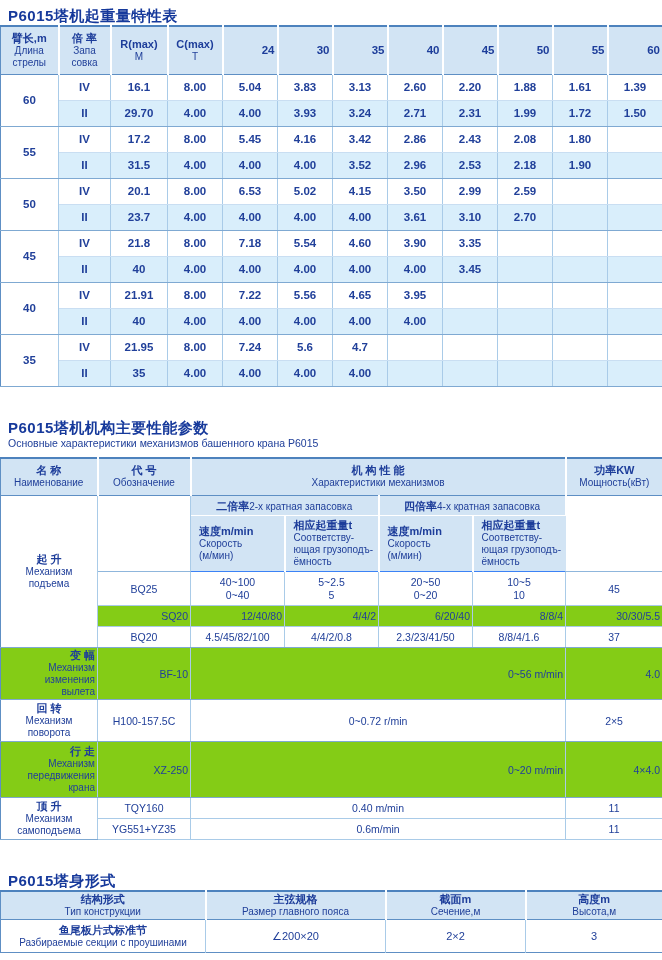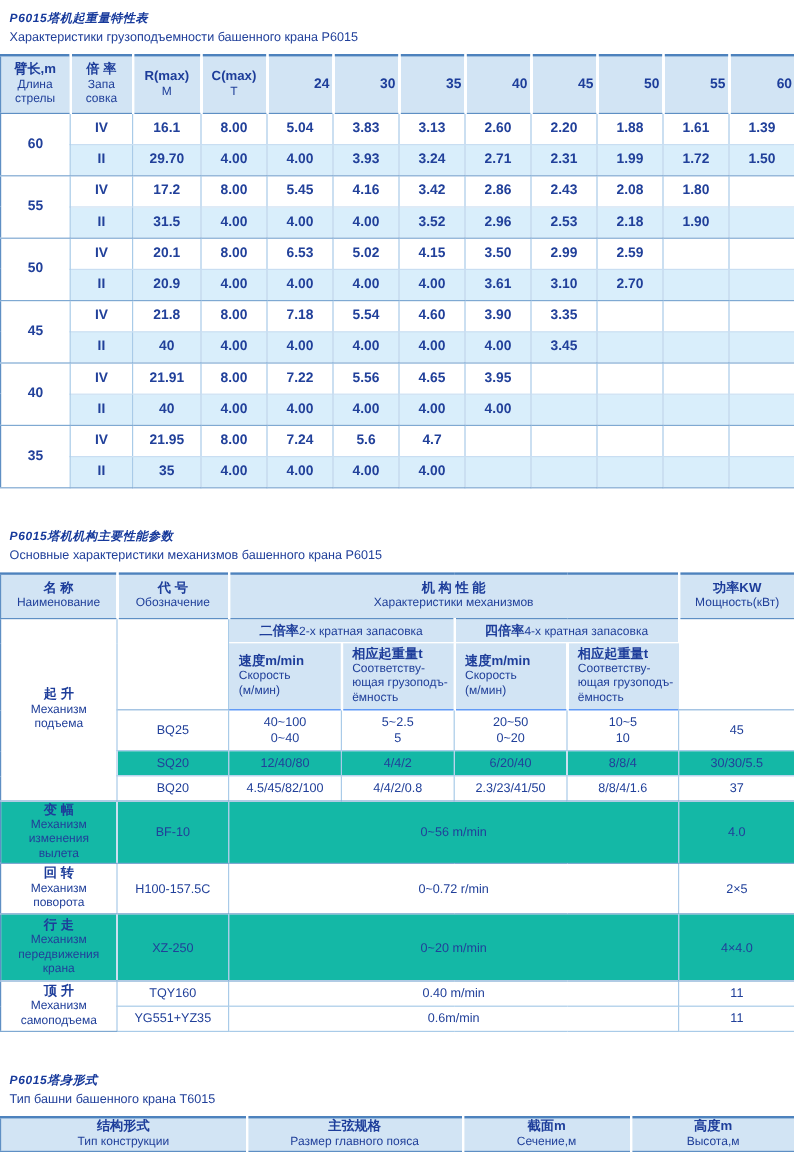--- a/index.html
+++ b/index.html
@@ -1,20 +1,20 @@
 <!DOCTYPE html>
 <html><head>
 <meta charset="utf-8">
 <style>
   * { box-sizing: border-box; }
   html,body { margin:0; padding:0; background:#ffffff; }
   body { width:662px; font-family:"Liberation Sans","DejaVu Sans",sans-serif; color:#21409a; }
   .page { width:662px; height:960px; overflow:hidden; padding-top:7px; }
 
-  h1.title { font-size:10px; line-height:18px; font-weight:bold; color:#16399b; margin:0 0 0 8px; letter-spacing:0.5px;font-style:italic; }
+  h1.title { font-size:15px; line-height:18px; font-weight:bold; color:#16399b; margin:0 0 0 8px; letter-spacing:0.5px; }
   .subtitle { font-size:10.5px; line-height:13px; margin:0 0 7px 8px; color:#21409a; }
   .sect2 h1.title, .sect3 h1.title { margin-top:32px; }
 
   table { border-collapse:collapse; table-layout:fixed; width:662px; border:1px solid #5e8fc4; border-top:2px solid #4d82bd; }
   th, td { padding:1px 2px; text-align:center; vertical-align:middle; overflow:hidden; }
 
   th { background:#d2e4f4; border-right:2px solid #ffffff; border-bottom:1px solid #5e8fc4; font-weight:normal; }
   th:last-child { border-right:none; }
   .cn { font-weight:bold; font-size:11px; line-height:13px; color:#1d3d9a; }
   .ru { font-weight:normal; font-size:10px; line-height:12px; color:#21409a; }
@@ -29,21 +29,21 @@
   .t1 tr.ii td { background:#d9eefb; }
 
   
   .t2 tr.mh th { height:38px; }
   .t2 th.grp { height:20px; font-size:10.5px; border-bottom:1px solid #ffffff; padding-bottom:0; }
   .t2 th.subh { height:56px; text-align:left; padding-left:8px; border-bottom:1px solid #3b82f6; }
   .t2 td.void { background:#ffffff; border-right:1px solid #a9cbe8; border-bottom:1px solid #8fb6dc; }
   .t2 td { font-size:10.5px; border-right:1px solid #a9cbe8; border-bottom:1px solid #a9cbe8; }
   .t2 td:last-child { border-right:none; }
   .t2 td.name { background:#ffffff; }
-  .t2 tr.alt td { background:#14b8a6; }
+  .t2 tr.alt td { background:#84cc16;text-align:right; }
   .t2 tr.rdark td { border-bottom:1px solid #7fa9d2; }
   .t2 td.namedark { border-bottom:1px solid #7fa9d2; }
   .t2 tr.r-bq25 td { height:34px; }
   .t2 tr.r-thin td { height:21px; }
   .t2 tr.r-luff td { height:46px; }
   .t2 tr.r-slew td { height:42px;border-radius:15px; }
   .t2 tr.r-trav td { height:56px;margin-left:39px; }
   .t2 .vline { line-height:13px; }
 
   
@@ -51,21 +51,20 @@
   .t3 td { height:33px; font-size:11px; border-right:1px solid #a9cbe8; }
   .t3 td:last-child { border-right:none; }
 </style>
 </head>
 <body>
 
 <div class="page">
 
   <div class="sect1">
     <h1 class="title">P6015塔机起重量特性表</h1>
-    <div class="subtitle">Характеристики грузоподъемности башенного крана P6015</div>
 
     <table class="t1">
       <colgroup>
         <col style="width:58px">
           <col style="width:52px">
           <col style="width:57px">
           <col style="width:55px">
         <col style="width:55px">
           <col style="width:55px">
           <col style="width:55px">
@@ -172,21 +171,21 @@
           <td>5.02</td>
           <td>4.15</td>
           <td>3.50</td>
           <td>2.99</td>
           <td>2.59</td>
           <td></td>
           <td></td>
         </tr>
         <tr class="ii gend">
           <td>II</td>
-          <td>20.9</td>
+          <td>23.7</td>
           <td>4.00</td>
           <td>4.00</td>
           <td>4.00</td>
           <td>4.00</td>
           <td>3.61</td>
           <td>3.10</td>
           <td>2.70</td>
           <td></td>
           <td></td>
         </tr>
@@ -428,21 +427,20 @@
           <td>YG551+YZ35</td>
           <td colspan="4">0.6m/min</td>
           <td>11</td>
         </tr>
       </tbody>
     </table>
   </div>
 
   <div class="sect3">
     <h1 class="title">P6015塔身形式</h1>
-    <div class="subtitle">Тип башни башенного крана Т6015</div>
 
     <table class="t3">
       <colgroup>
         <col style="width:205px">
           <col style="width:180px">
           <col style="width:140px">
           <col style="width:137px">
       </colgroup>
       <thead>
         <tr>

